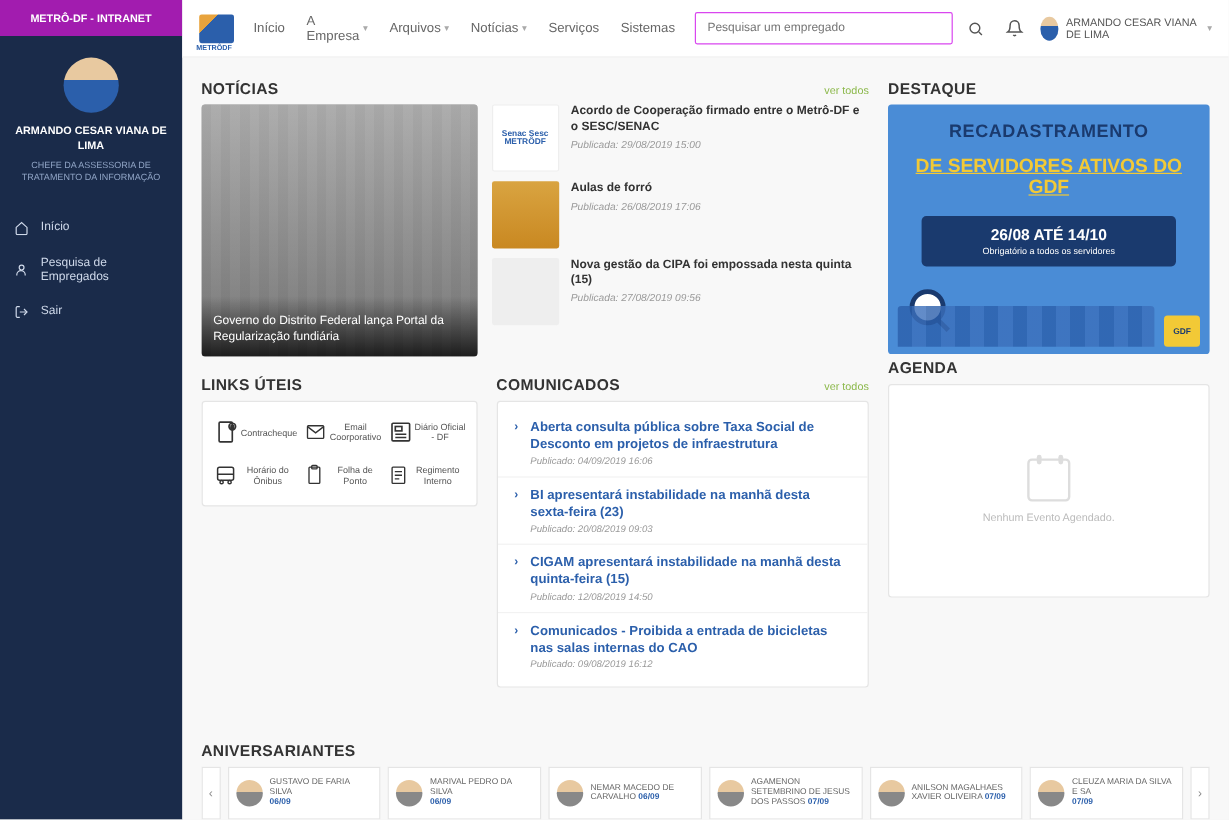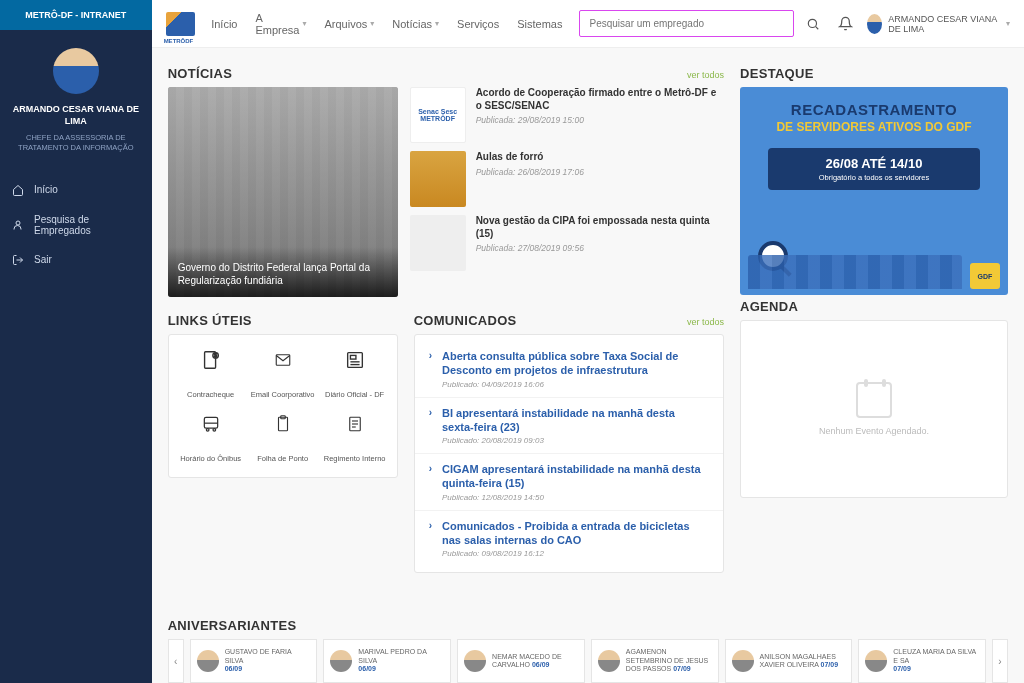--- a/index.html
+++ b/index.html
@@ -2,21 +2,21 @@
 <html><head>
 <meta charset="utf-8">
 <style>
 * { margin: 0; padding: 0; box-sizing: border-box; }
 body { font-family: Arial, sans-serif; background: #f5f5f5; font-size: 11px; color: #555; width: 1024px; height: 683px; overflow: hidden; }
 
 .app { display: flex; height: 100%; }
 
 
 .sidebar { width: 152px; background: #1a2b4a; color: #fff; display: flex; flex-direction: column; }
-.sidebar-header { background: #0369a1; padding: 10px 8px; font-size: 9px; font-weight: bold; text-align: center; }
+.sidebar-header { background: #a21caf; padding: 10px 8px; font-size: 9px; font-weight: bold; text-align: center; }
 .profile { text-align: center; padding: 18px 6px 14px; }
 .avatar { width: 46px; height: 46px; border-radius: 50%; background: linear-gradient(#e8c9a0 40%, #2b5fab 40%); margin: 0 auto 10px; }
 .profile-name { font-size: 9px; font-weight: bold; line-height: 1.3; margin-bottom: 6px; }
 .profile-role { font-size: 7.5px; color: #8fa3c4; line-height: 1.3; }
 .nav-list { list-style: none; padding: 8px 0; }
 .nav-item { display: flex; align-items: center; padding: 9px 12px; font-size: 10px; color: #cfd9ea; cursor: pointer; gap: 10px; }
 .nav-icon { width: 12px; display: inline-flex; justify-content: center; }
 
 
 .main { flex: 1; display: flex; flex-direction: column; background: #f8f8f8; }
@@ -53,36 +53,36 @@
 .thumb0 { background: #fff; border: 1px solid #eee; }
 .thumb1 { background: linear-gradient(#d9a441,#c98821); }
 .thumb2 { background: #eee; }
 .news-item h4 { font-size: 10px; color: #333; font-weight: bold; margin-bottom: 3px; line-height: 1.25; }
 .news-meta { font-size: 8.5px; color: #999; font-style: italic; }
 
 
 .lower { display: flex; gap: 16px; }
 .links-box { width: 230px; }
 .links-grid { background: #fff; border: 1px solid #e5e5e5; border-radius: 3px; padding: 14px 8px; display: grid; grid-template-columns: repeat(3,1fr); gap: 14px 4px; }
-.link-tile { display: flex; flex-direction: column; align-items: center; gap: 19px; cursor: pointer; }
+.link-tile { display: flex; flex-direction: row; align-items: center; gap: 0; cursor: pointer; }
 .link-icon { width: 24px; height: 22px; display: flex; align-items: center; justify-content: center; color: #333; }
 .link-label { font-size: 7.5px; color: #555; text-align: center; line-height: 1.2; }
 
 .comms-box { flex: 1; }
 .comms-list { background: #fff; border: 1px solid #e5e5e5; border-radius: 3px; padding: 6px 0; }
 .comm-item { display: flex; gap: 10px; padding: 8px 14px; border-bottom: 1px solid #f2f2f2; cursor: pointer; }
 .comm-item:last-child { border-bottom: none; }
 .comm-arrow { color: #2b5fab; font-size: 10px; font-weight: bold; margin-top: 1px; }
 .comm-body h5 { font-size: 11px; color: #2b5fab; font-weight: bold; line-height: 1.3; margin-bottom: 2px; }
 .comm-meta { font-size: 8px; color: #999; font-style: italic; }
 
 
 .destaque-card { background: #4a8cd6; border-radius: 3px; height: 208px; padding: 14px 10px; color: #fff; text-align: center; position: relative; overflow: hidden; }
 .dest-h1 { color: #1a3a6e; font-size: 15px; font-weight: 900; letter-spacing: .5px; }
-.dest-h2 { color: #f2c936; font-size: 12px; font-weight: bold; margin-top: 2px; }
+.dest-h2 { color: #f2c936; font-size: 16px; font-weight: bold; margin-top: 12px; text-decoration: underline; }
 .dest-pill { background: #1a3a6e; border-radius: 4px; padding: 8px; margin: 14px 18px; }
 .dest-date { font-size: 13px; font-weight: 900; }
 .dest-sub { font-size: 7.5px; margin-top: 2px; }
 .dest-bottom { position: absolute; bottom: 0; left: 0; right: 0; height: 48px; display: flex; align-items: flex-end; justify-content: space-between; padding: 0 8px 6px; }
 .dest-people { height: 34px; flex: 1; background: repeating-linear-gradient(90deg,#2b5fab 0 12px,#3b6fbb 12px 24px); border-radius: 3px 3px 0 0; opacity: .8; margin-right: 8px; }
 .dest-mag { width: 30px; height: 30px; border: 4px solid #1a3a6e; border-radius: 50%; position: absolute; left: 18px; bottom: 24px; background: #fff; }
 .dest-mag::after { content:''; position:absolute; width: 12px; height: 4px; background:#1a3a6e; bottom:-6px; right:-8px; transform: rotate(45deg); }
 .gdf-badge { width: 30px; height: 26px; background: #f2c936; border-radius: 3px; font-size: 7px; color: #1a3a6e; font-weight: bold; display: flex; align-items: center; justify-content: center; }
 
 .agenda-card { background: #fff; border: 1px solid #e5e5e5; border-radius: 3px; height: 178px; display: flex; flex-direction: column; align-items: center; justify-content: center; gap: 8px; }

